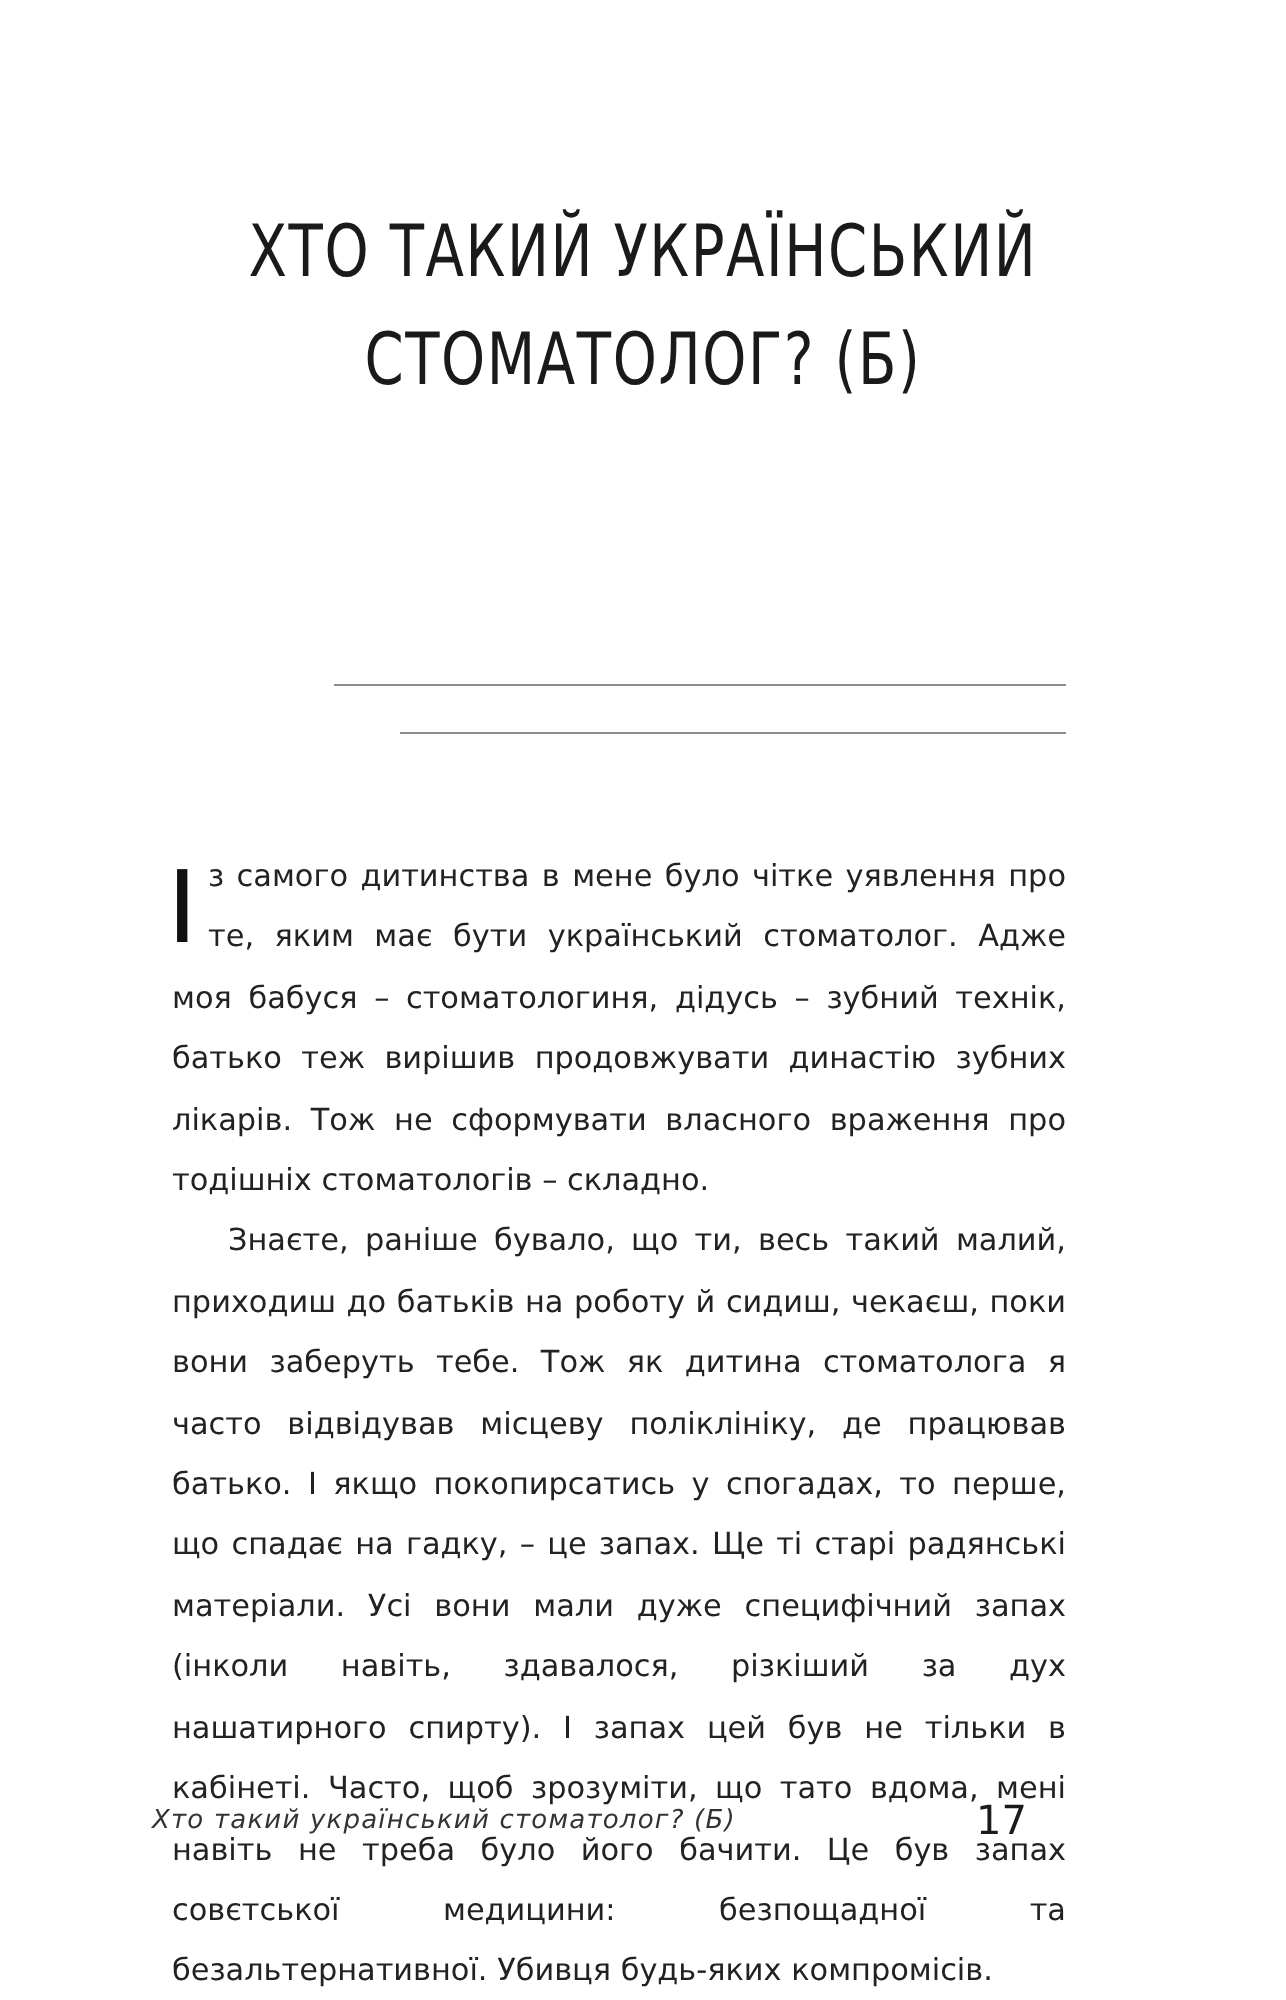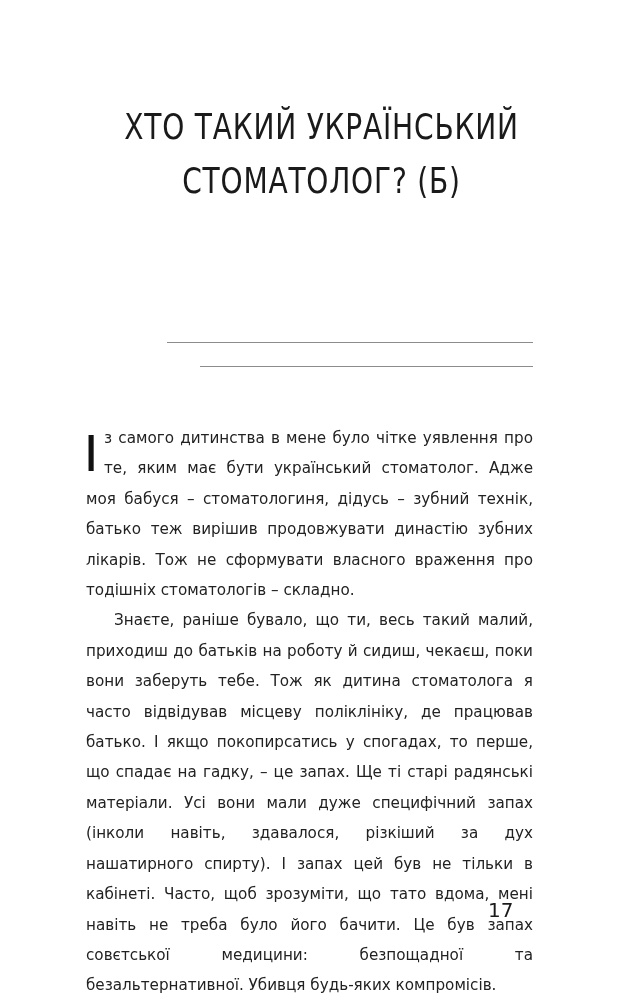--- a/index.html
+++ b/index.html
@@ -52,14 +52,15 @@
   <h1 class="title l2">СТОМАТОЛОГ? (Б)</h1>
 
   <div class="rule r1"></div>
   <div class="rule r2"></div>
 
   <div class="body">
     <p><span class="dropcap">І</span><span> з самого дитинства в мене було чітке уявлення про те, яким має бути український стоматолог. Адже моя бабуся – стоматологиня, дідусь – зубний технік, батько теж вирішив продовжувати династію зубних лікарів. Тож не сформувати власного враження про тодішніх стоматологів – складно.</span></p>
     <p class="indent">Знаєте, раніше бувало, що ти, весь такий малий, приходиш до батьків на роботу й сидиш, чекаєш, поки вони заберуть тебе. Тож як дитина стоматолога я часто відвідував місцеву поліклініку, де працював батько. І якщо покопирсатись у спогадах, то перше, що спадає на гадку, – це запах. Ще ті старі радянські матеріали. Усі вони мали дуже специфічний запах (інколи навіть, здавалося, різкіший за дух нашатирного спирту). І запах цей був не тільки в кабінеті. Часто, щоб зрозуміти, що тато вдома, мені навіть не треба було його бачити. Це був запах совєтської медицини: безпощадної та безальтернативної. Убивця будь-яких компромісів.</p>
   </div>
 
+  <div class="footer-title">Хто такий український стоматолог? (Б)</div>
   <div class="page-number">17</div>
 </div>
 
 </body></html>

